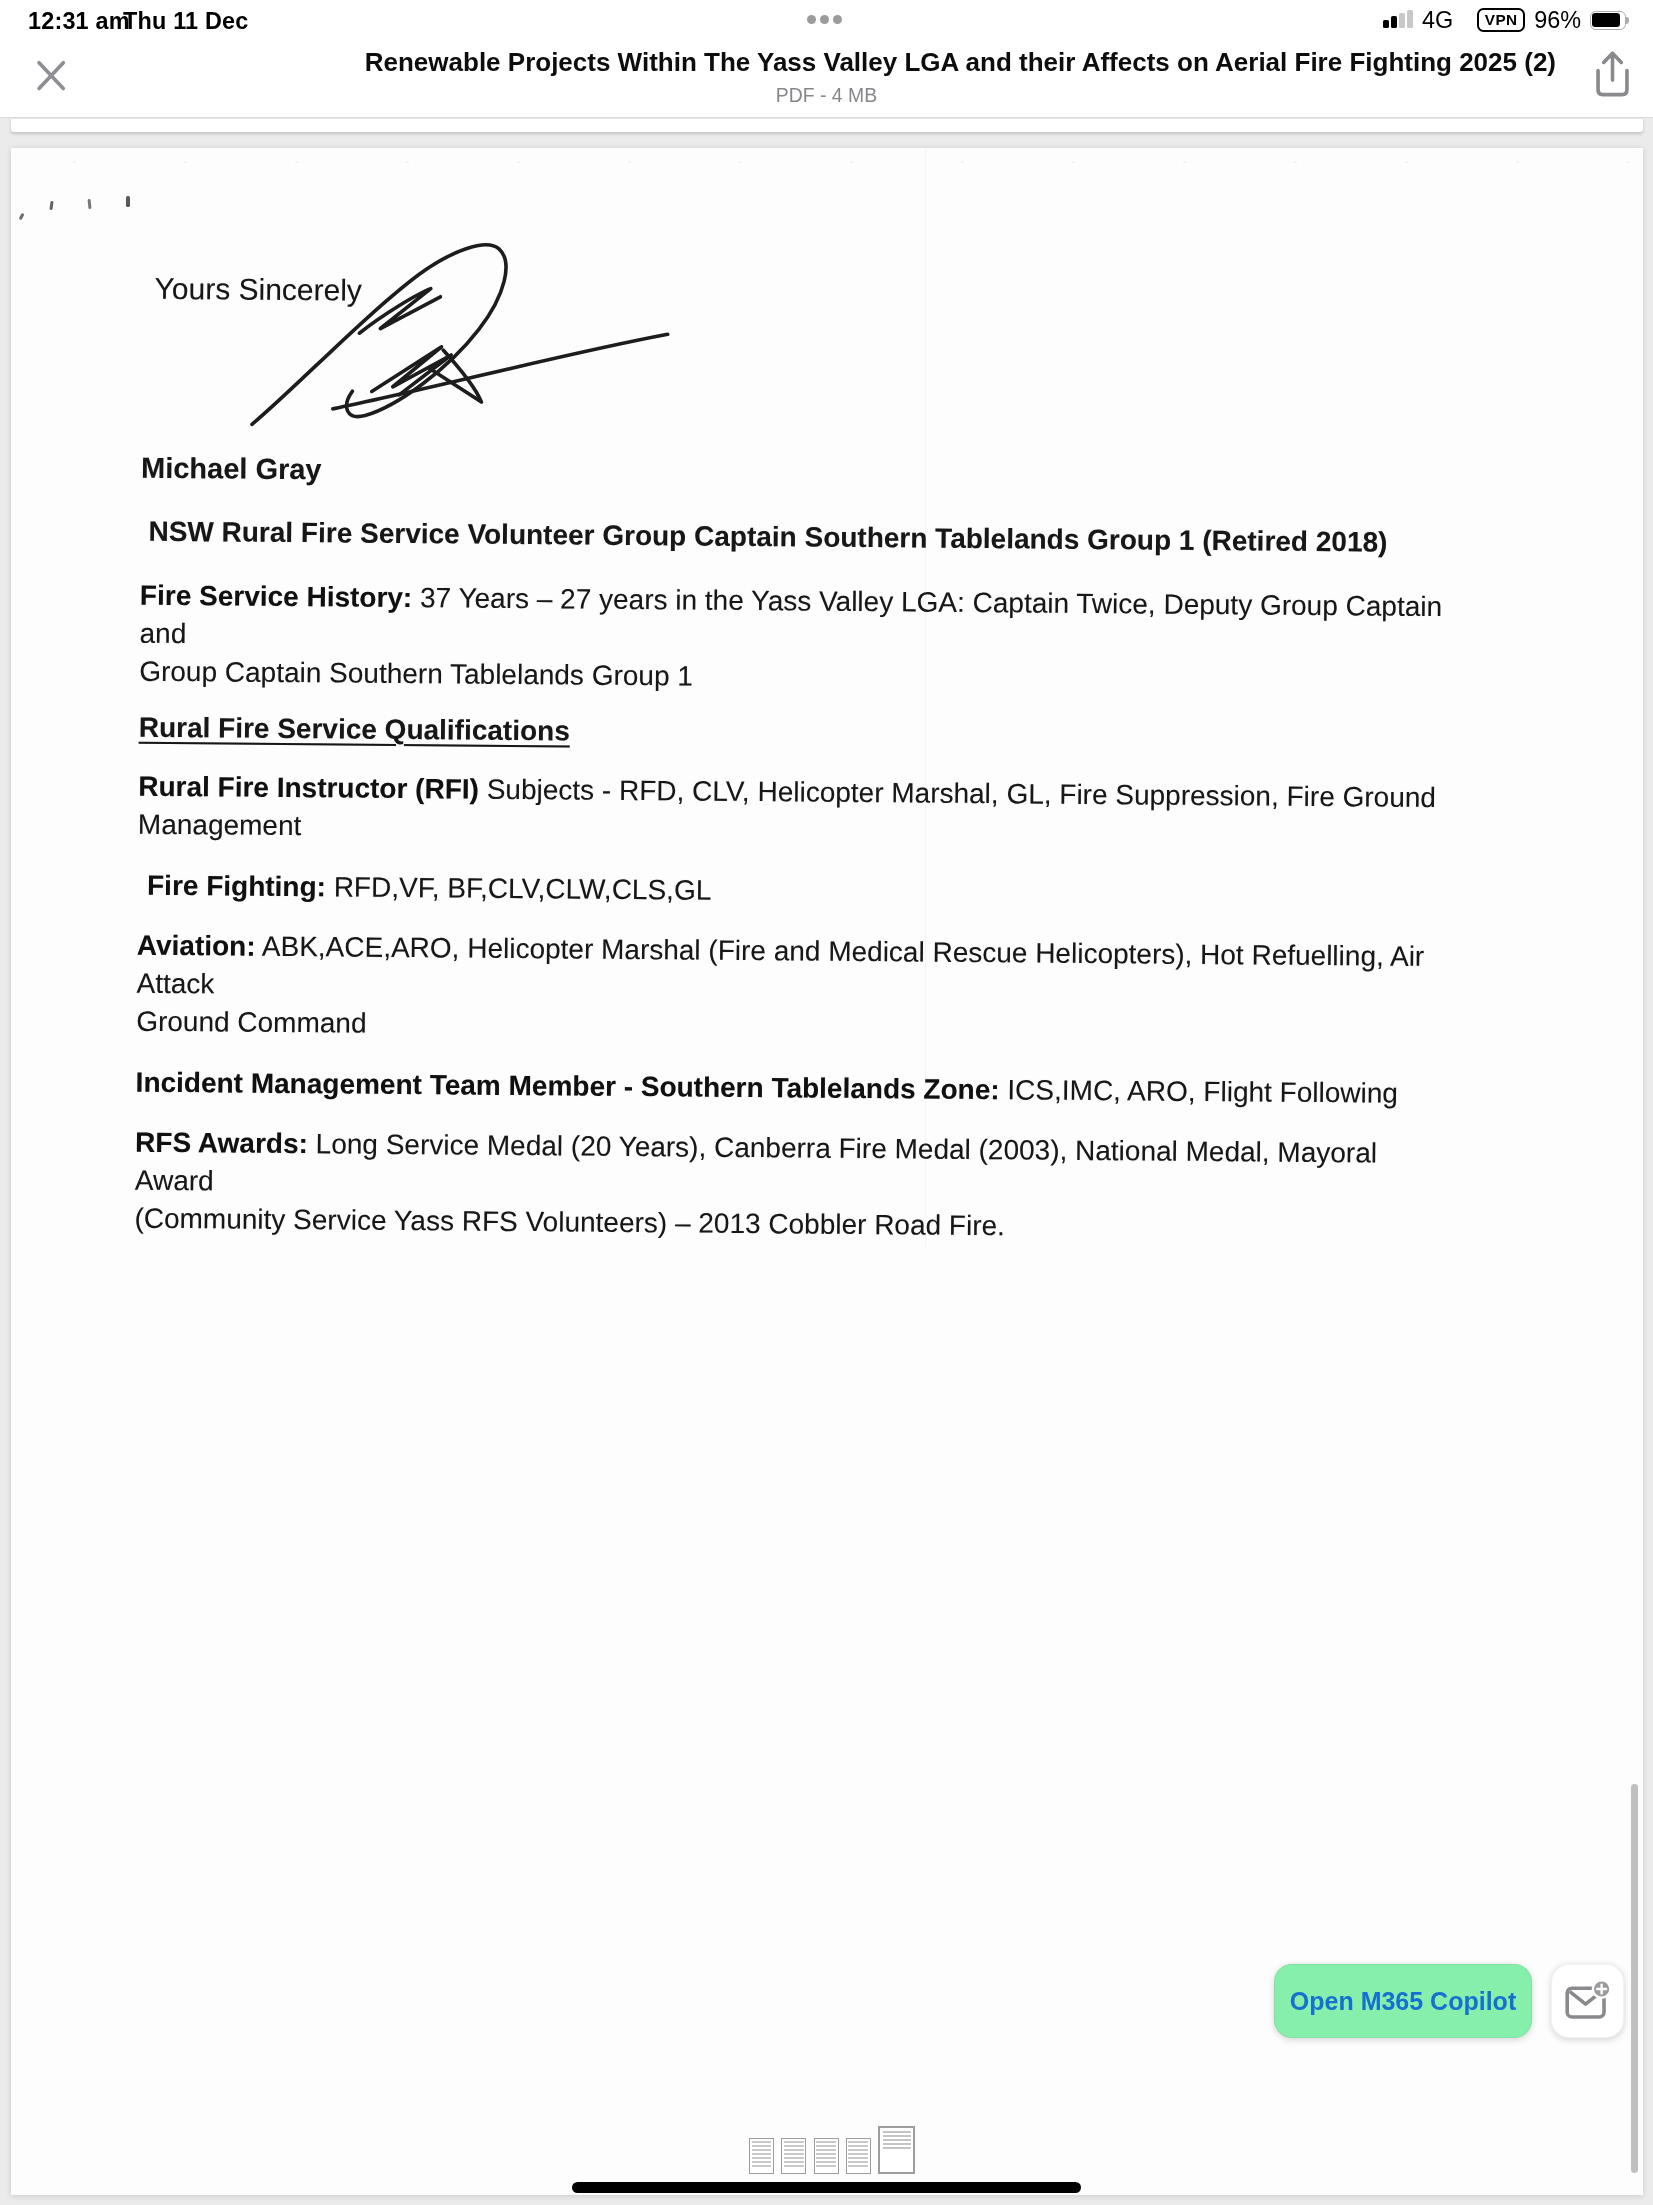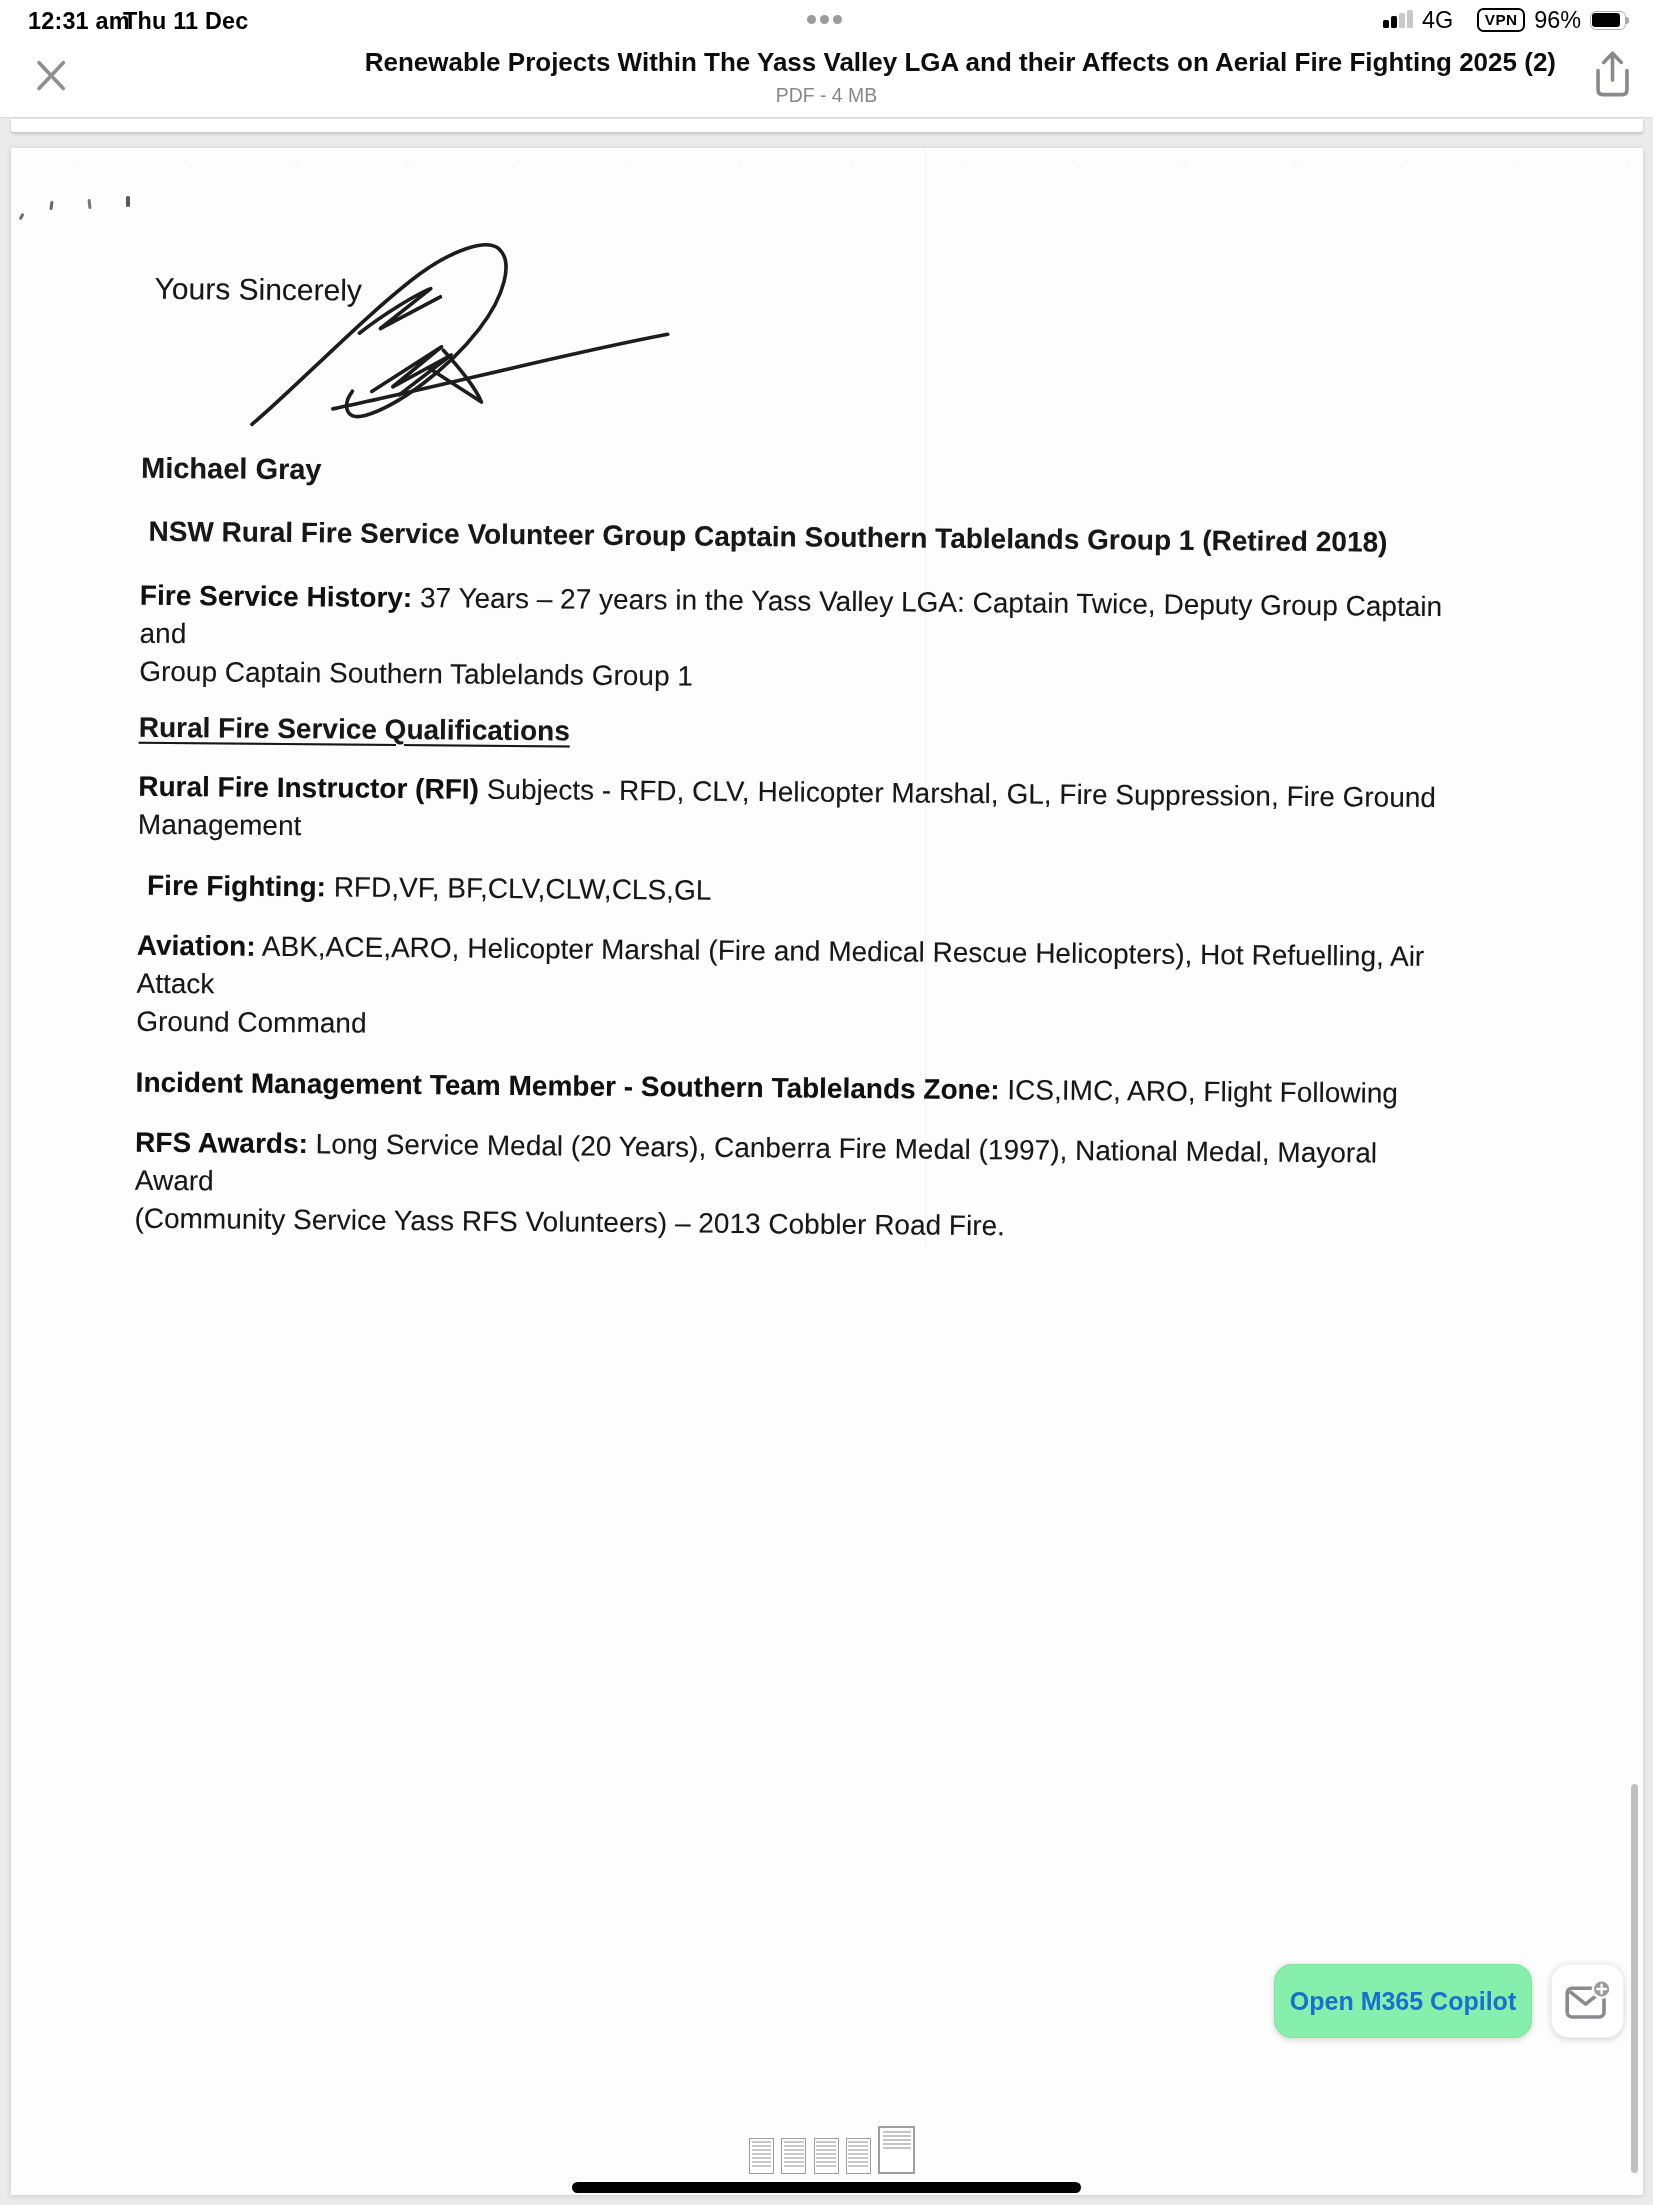--- a/index.html
+++ b/index.html
@@ -176,21 +176,21 @@
         <p class="qual-heading m22">Rural Fire Service Qualifications</p>
 
         <p class="m26"><b>Rural Fire Instructor (RFI)</b> <span>Subjects - RFD, CLV, Helicopter Marshal, GL, Fire Suppression, Fire Ground</span><span class="l2">Management</span></p>
 
         <p class="ff m28"><b>Fire Fighting:</b> <span>RFD,VF, BF,CLV,CLW,CLS,GL</span></p>
 
         <p class="m28"><b>Aviation:</b> <span>ABK,ACE,ARO, Helicopter Marshal (Fire and Medical Rescue Helicopters), Hot Refuelling, Air Attack</span><span class="l2">Ground Command</span></p>
 
         <p class="m28"><b>Incident Management Team Member - Southern Tablelands Zone:</b> <span>ICS,IMC, ARO, Flight Following</span></p>
 
-        <p class="m28"><b>RFS Awards:</b> <span>Long Service Medal (20 Years), Canberra Fire Medal (1997), National Medal, Mayoral Award</span><span class="l2">(Community Service Yass RFS Volunteers) – 2013 Cobbler Road Fire.</span></p>
+        <p class="m28"><b>RFS Awards:</b> <span>Long Service Medal (20 Years), Canberra Fire Medal (2003), National Medal, Mayoral Award</span><span class="l2">(Community Service Yass RFS Volunteers) – 2013 Cobbler Road Fire.</span></p>
       </div>
     </div>
   </div>
 
   <div class="copilot-btn">
     <span>Open M365 Copilot</span>
   </div>
   <div class="attach-btn">
     <svg width="48" height="42" viewBox="0 0 60 52">
       <rect x="4" y="10" width="46" height="36" rx="6" fill="#fff" stroke="#8a8a8e" stroke-width="4.5"></rect>

